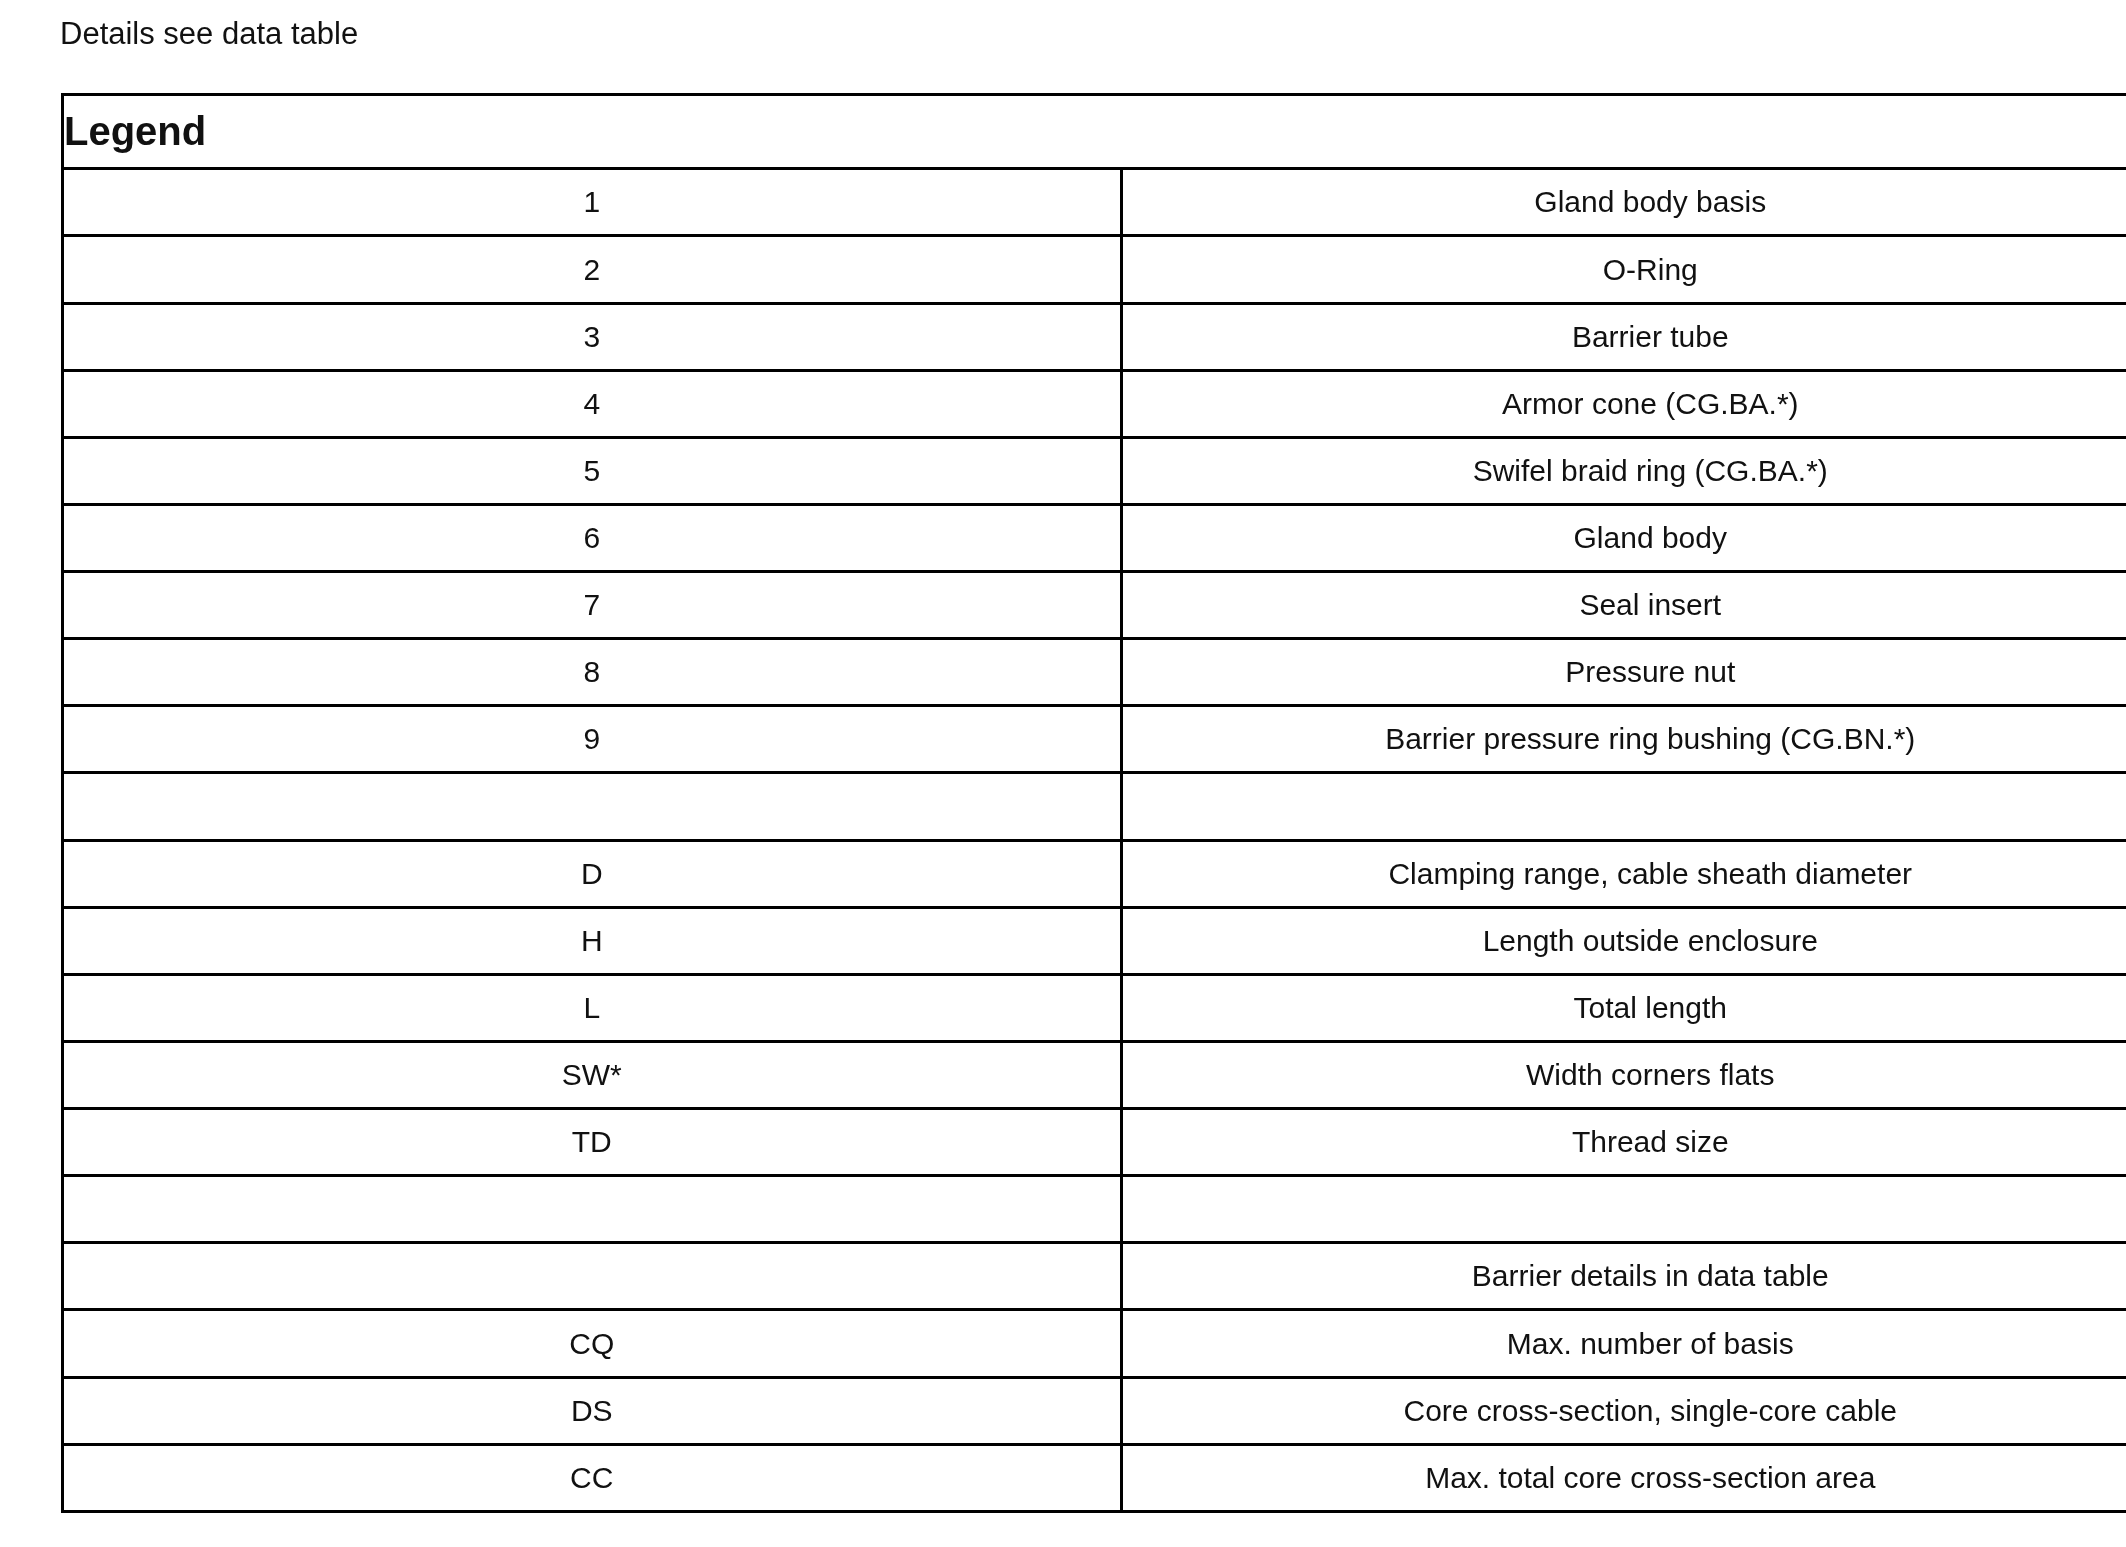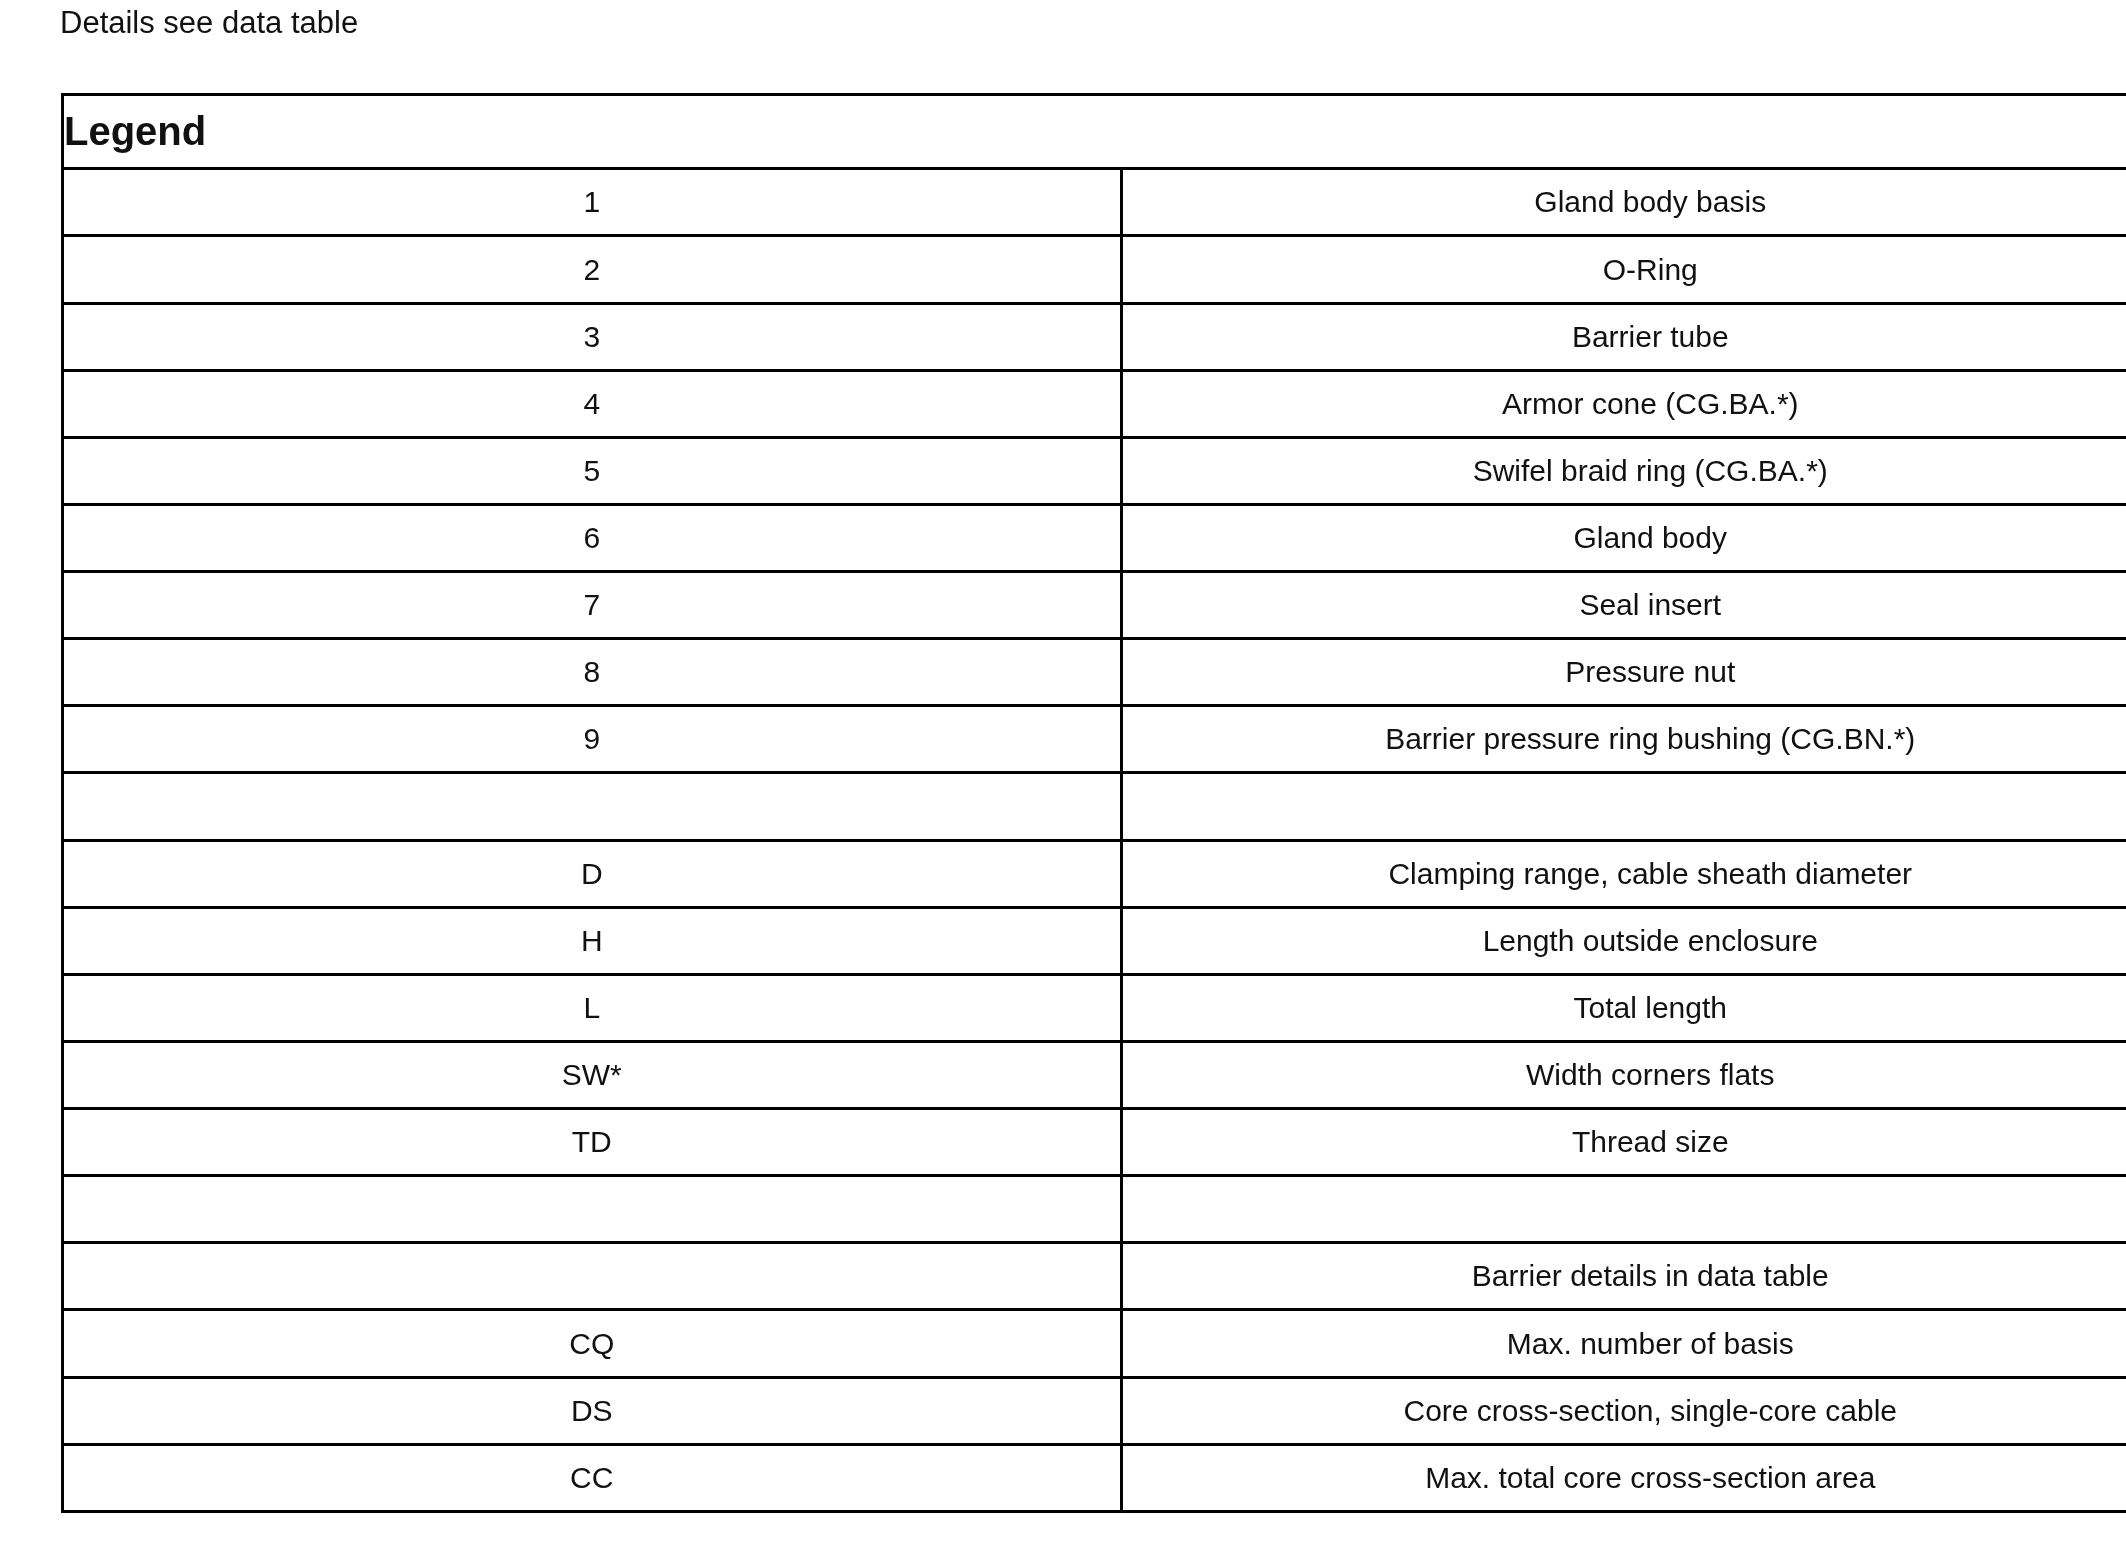--- a/index.html
+++ b/index.html
@@ -13,21 +13,21 @@
   .page {
     position: relative;
     width: 2126px;
     height: 1547px;
     background: #ffffff;
     overflow: hidden;
   }
   .note {
     position: absolute;
     left: 60px;
-    top: 4px;
+    top: 15px;
     font-size: 31px;
     line-height: 1.25;
     color: #111111;
     white-space: nowrap;
   }
   table.legend {
     position: absolute;
     left: 61px;
     top: 93px;
     width: 2120px;

